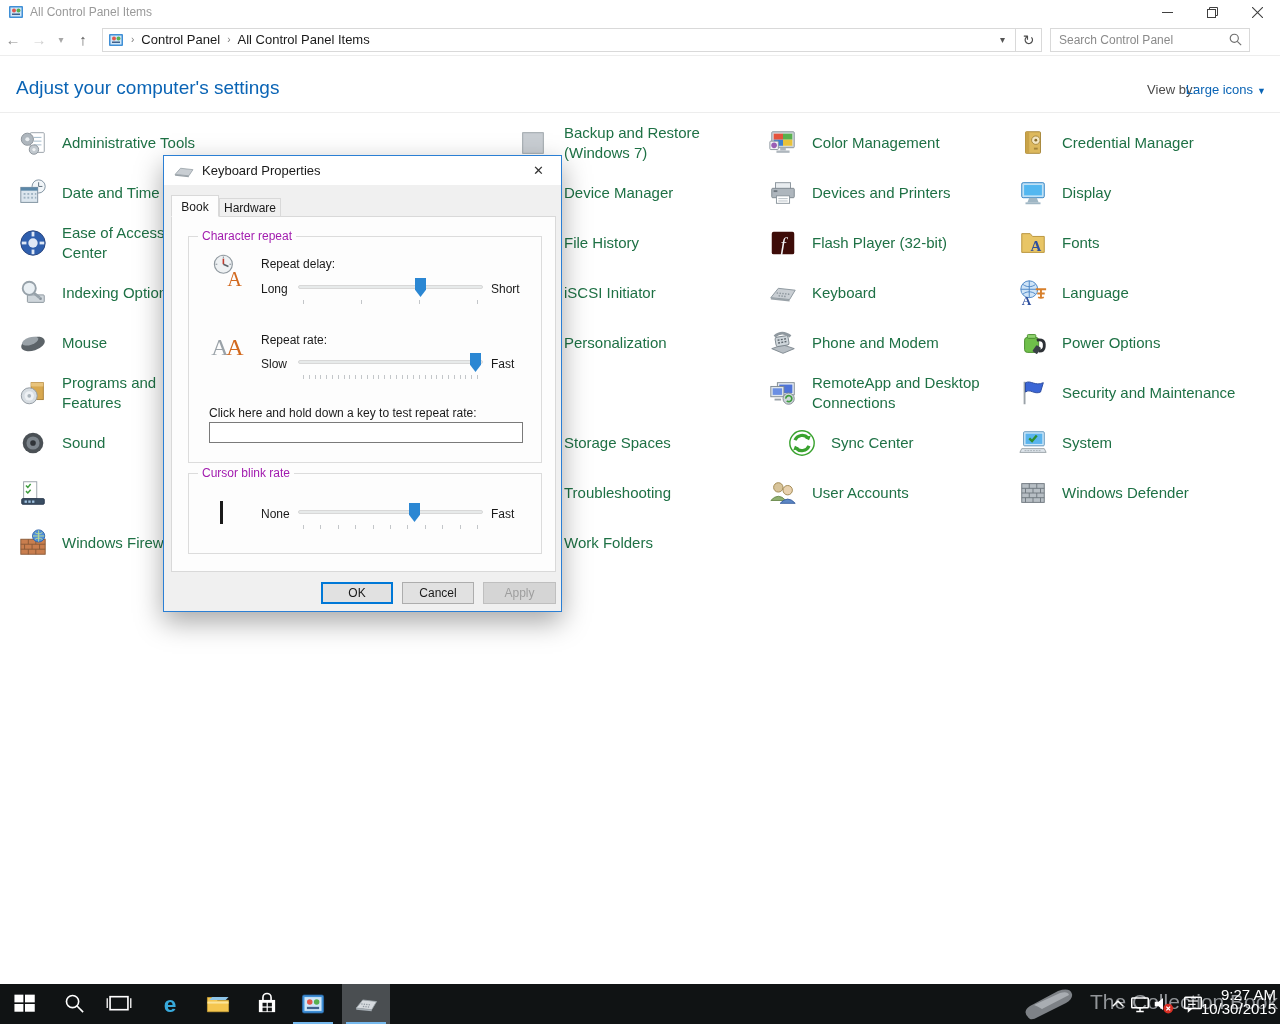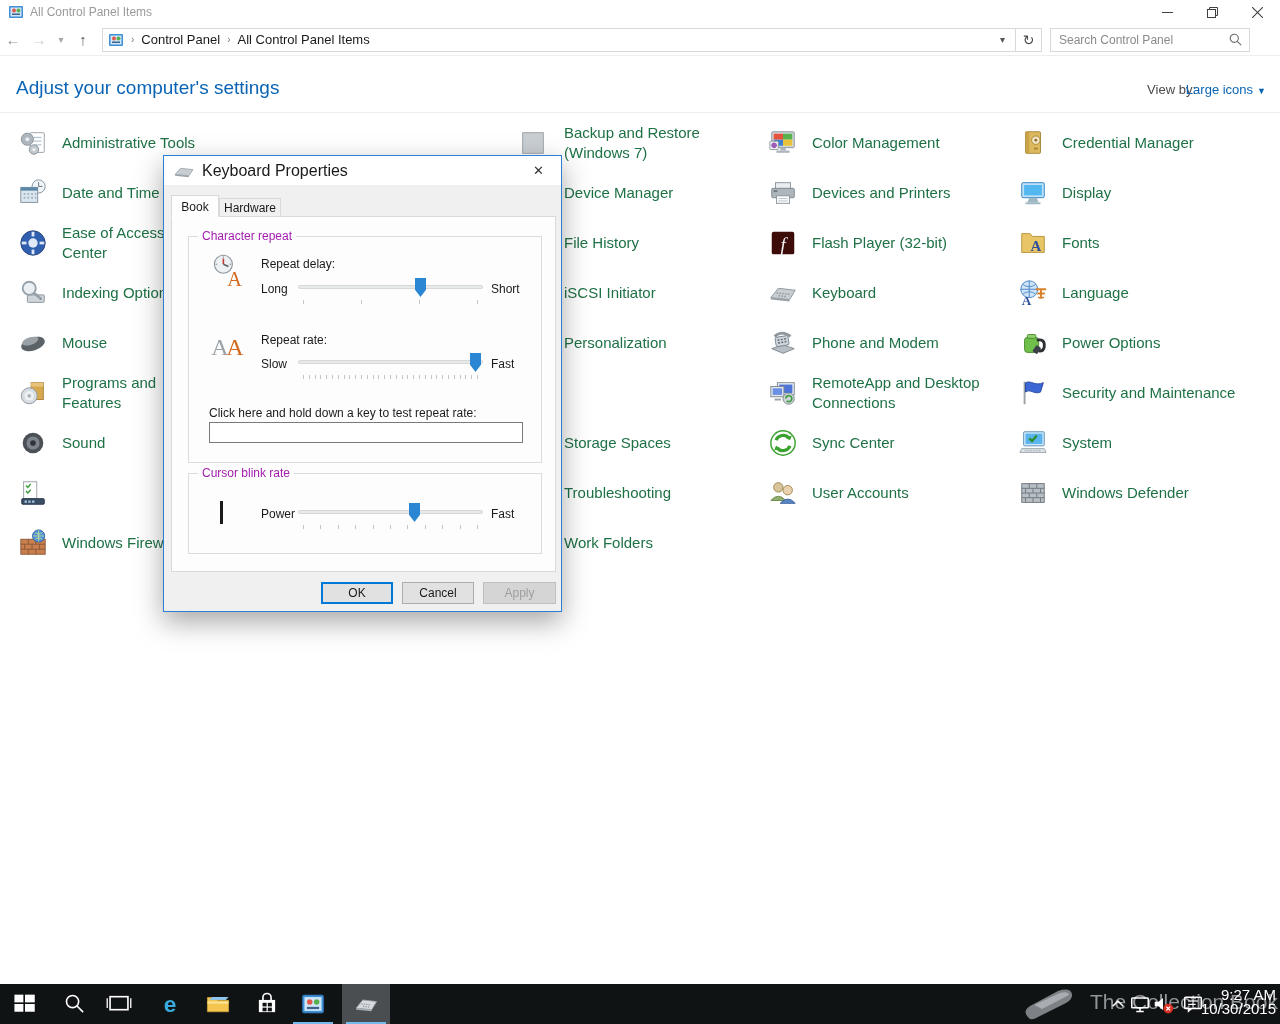--- a/index.html
+++ b/index.html
@@ -44,21 +44,21 @@
   #cp-items { position:absolute; left:0; top:113px; width:1280px; height:520px; background:#fff; }
   .cp-item { position:absolute; height:50px; display:flex; align-items:center; }
   .cp-item .ico { width:30px; height:30px; flex:0 0 30px; }
   .cp-item .lbl { position:absolute; font-size:15px; line-height:20px; color:var(--link-green); }
 
   
   #kbd-dialog { position:absolute; left:163px; top:155px; width:399px; height:457px; background:#f0f0f0;
     border:1px solid #2b7fd4; box-shadow:0 10px 26px rgba(0,0,0,.35); z-index:20; font-size:12px; color:#1a1a1a; }
   #dlg-titlebar { position:absolute; left:0; top:0; width:100%; height:29px; background:#fff; display:flex; align-items:center; }
   #dlg-titlebar .dico { width:22px; height:14px; margin-left:9px; }
-  #dlg-titlebar .dtitle { margin-left:7px; font-size:16px; color:#1a1a1a; }
+  #dlg-titlebar .dtitle { margin-left:7px; font-size:13px; color:#1a1a1a; }
   #dlg-close { position:absolute; right:0; top:0; width:45px; height:29px; display:flex; align-items:center; justify-content:center; color:#333; font-size:13px; }
   .tab { position:absolute; font-size:12px; text-align:center; border:1px solid #d9d9d9; background:#f0f0f0; }
   #tab-speed { left:7px; top:39px; width:48px; height:22px; line-height:22px; background:#fdfdfd; border-bottom:1px solid #fdfdfd; z-index:3; }
   #tab-hardware { left:55px; top:42px; width:62px; height:19px; line-height:19px; z-index:2; }
   #tabpage { position:absolute; left:7px; top:60px; width:385px; height:356px; background:#fdfdfd; border:1px solid #d9d9d9; z-index:1; }
   .grpbox { position:absolute; border:1px solid #dcdcdc; }
   .grpbox .gtitle { position:absolute; top:-8px; left:9px; background:#fdfdfd; padding:0 4px; font-size:12px; color:#a21caf; }
   #grp-char { left:23px; top:79px; width:354px; height:227px; }
   #grp-blink { left:23px; top:316px; width:354px; height:81px; }
   .dlg-lab { position:absolute; white-space:nowrap; }
@@ -389,21 +389,21 @@
             <rect x="10" y="5" width="18" height="13" fill="#e8eef4" stroke="#7e888f"></rect>
             <rect x="12" y="7" width="14" height="9" fill="#4f74d8"></rect>
             <rect x="3" y="9" width="14" height="11" fill="#dfe6ec" stroke="#7e888f"></rect>
             <rect x="5" y="11" width="10" height="7" fill="#6b8fe3"></rect>
             <rect x="7" y="22" width="7" height="2" fill="#9aa2a8"></rect>
             <circle cx="22" cy="22" r="6" fill="#cfd6db" stroke="#7e888f"></circle>
             <path d="M19 22 a3.2 3.2 0 1 1 1 2.3" stroke="#3f9d3f" fill="none" stroke-width="1.8"></path>
           </svg></span>
         <span class="lbl" style="left: 44px; width: 190px;">RemoteApp and Desktop Connections</span>
       </div>
-      <div class="cp-item" style="left: 768px; top: 305px; width: 234px;">
+      <div class="cp-item" style="left: 787px; top: 305px; width: 234px;">
         <span class="ico"><svg class="" viewBox="0 0 32 32" xmlns="http://www.w3.org/2000/svg" width="30" height="30">
             <circle cx="16" cy="16" r="13" fill="#fff" stroke="#39a22e" stroke-width="1.5"></circle>
             <path d="M8.5 13 a8.5 8.5 0 0 1 14 -2.5" fill="none" stroke="#39a22e" stroke-width="3.4"></path>
             <path d="M25.5 8 l-2 5 -5-2.5 Z" fill="#39a22e"></path>
             <path d="M23.5 19 a8.5 8.5 0 0 1 -14 2.5" fill="none" stroke="#39a22e" stroke-width="3.4"></path>
             <path d="M6.5 24 l2-5 5 2.5 Z" fill="#39a22e"></path>
           </svg></span>
         <span class="lbl" style="left: 44px; width: 190px;">Sync Center</span>
       </div>
       <div class="cp-item" style="left: 768px; top: 355px; width: 234px;">
@@ -585,21 +585,21 @@
               <span style="left: 179px;"></span>
             </div>
         </div>
         <span class="dlg-lab" style="left:302px; top:120px;">Fast</span>
         <span class="dlg-lab" style="left:20px; top:169px;">Click here and hold down a key to test repeat rate:</span>
         <input id="test-input" value="" style="">
       </div>
       <div id="grp-blink" class="grpbox" style="left:16px; top:256px;">
         <span class="gtitle">Cursor blink rate</span>
         <div id="cursor-bar"></div>
-        <span class="dlg-lab" style="left:72px; top:33px;">Power</span>
+        <span class="dlg-lab" style="left:72px; top:33px;">None</span>
         <div class="slider" id="slider-blink" style="left:109px; top:28px;">
           <div class="track"></div>
           <div class="thumb" style="left: 111px;"></div>
           <div class="ticks">
               <span style="left: 5px;"></span>
               <span style="left: 22px;"></span>
               <span style="left: 40px;"></span>
               <span style="left: 57px;"></span>
               <span style="left: 75px;"></span>
               <span style="left: 92px;"></span>

